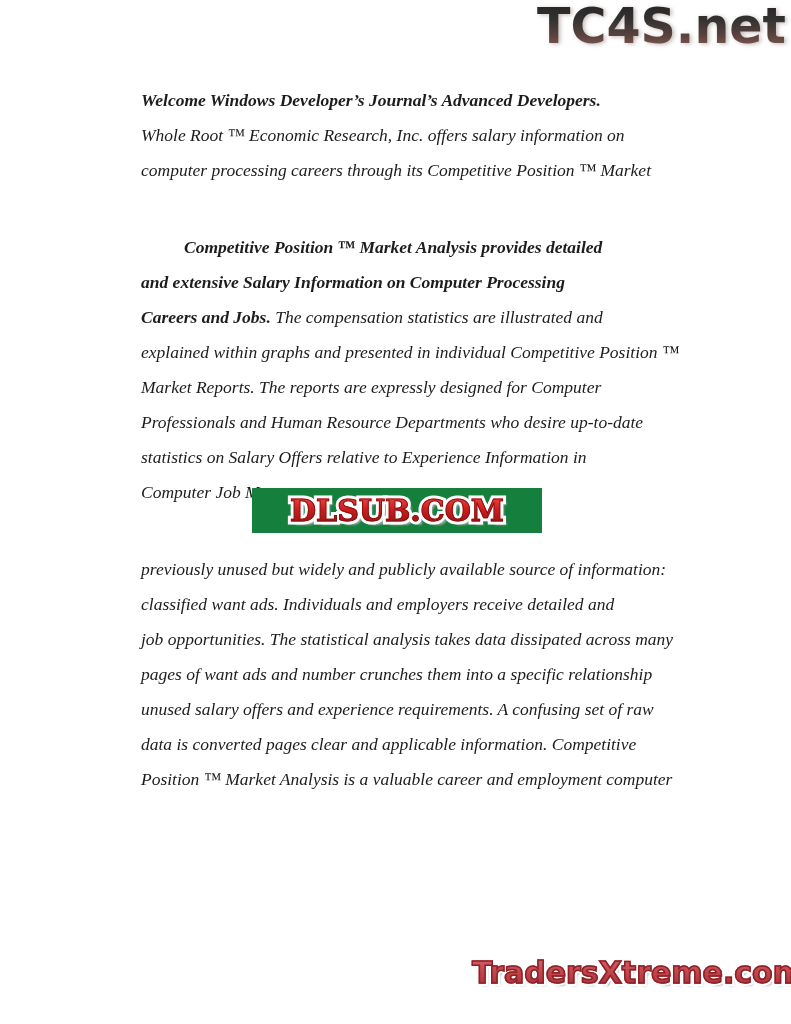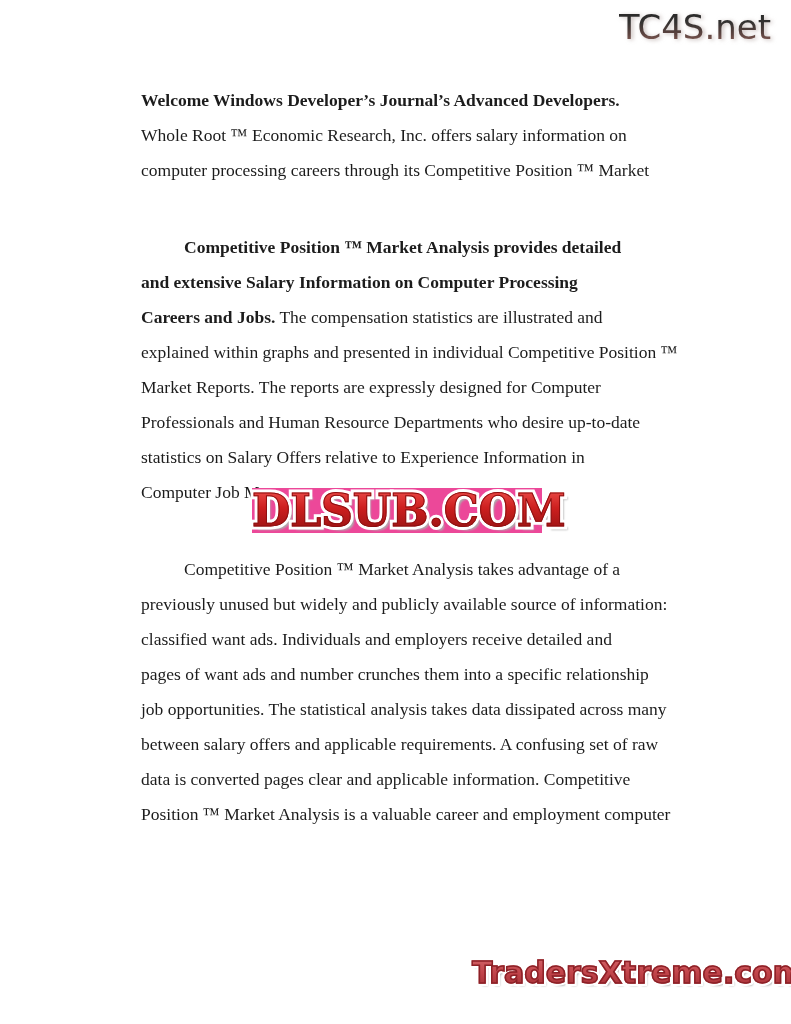--- a/index.html
+++ b/index.html
@@ -18,21 +18,21 @@
     position: absolute;
     left: 141px;
     top: 83px;
     width: 580px;
     font-size: 17.5px;
     line-height: 35px;
     color: #1c1c1c;
   }
   .para { margin: 0; }
   .para + .para { margin-top: 42px; }
-  .line { white-space: nowrap; }
+  .line { white-space: nowrap; font-style: italic; }
   .line.indent { text-indent: 43px; }
   .b { font-weight: bold; }
 
   
   .wm { position: absolute; }
   .wm .outline {
     position: absolute;
     left: 0; top: 0; right: 0;
     color: #ffffff;
     -webkit-text-stroke: 7px #ffffff;
@@ -40,45 +40,45 @@
   .wm .fill {
     position: relative;
     color: transparent;
     -webkit-background-clip: text;
     background-clip: text;
   }
 
   
   .wm-tc4s {
     top: 3px;
-    right: 20px;
+    right: 5px;
     font-family: "DejaVu Sans", sans-serif;
-    font-weight: normal;
-    font-size: 34px;
+    font-weight: bold;
+    font-size: 49px;
     line-height: 48px;
   }
   .wm-tc4s .tc4s-text {
     background: linear-gradient(180deg, #222222 0%, #333231 38%, #5d4440 68%, #9a6a60 100%);
     -webkit-background-clip: text;
     background-clip: text;
     color: transparent;
     filter: drop-shadow(2px 1px 2px rgba(150,130,125,0.55));
   }
 
   
   .wm-dlsub {
     left: 252px;
     top: 488px;
     width: 290px;
     height: 45px;
-    background: #ec4899;
+    background: #15803d;
     text-align: center;
     font-family: "DejaVu Serif", serif;
     font-weight: bold;
-    font-size: 44px;
+    font-size: 30px;
     line-height: 45px;
     letter-spacing: 0px;
   }
   .wm-dlsub .outline { text-shadow: 4px 4px 2px #aeaeae; }
   .wm-dlsub .fill {
     background: linear-gradient(180deg, #ef504c 5%, #cd1f1f 45%, #941111 95%);
     -webkit-background-clip: text;
     background-clip: text;
     -webkit-text-stroke: 1px #8c0f10;
   }
@@ -121,26 +121,25 @@
       <div class="line b">and extensive Salary Information on Computer Processing</div>
       <div class="line"><span class="b">Careers and Jobs.</span><span> The compensation statistics are illustrated and</span></div>
       <div class="line">explained within graphs and presented in individual Competitive Position ™</div>
       <div class="line">Market Reports. The reports are expressly designed for Computer</div>
       <div class="line">Professionals and Human Resource Departments who desire up-to-date</div>
       <div class="line">statistics on Salary Offers relative to Experience Information in</div>
       <div class="line">Computer Job M</div>
     </div>
 
     <div class="para">
-      <div class="line indent">Competitive Position ™ Market Analysis takes advantage of a</div>
       <div class="line">previously unused but widely and publicly available source of information:</div>
       <div class="line">classified want ads. Individuals and employers receive detailed and</div>
+      <div class="line">job opportunities. The statistical analysis takes data dissipated across many</div>
       <div class="line">pages of want ads and number crunches them into a specific relationship</div>
-      <div class="line">job opportunities. The statistical analysis takes data dissipated across many</div>
-      <div class="line">between salary offers and applicable requirements. A confusing set of raw</div>
+      <div class="line">unused salary offers and experience requirements. A confusing set of raw</div>
       <div class="line">data is converted pages clear and applicable information. Competitive</div>
       <div class="line">Position ™ Market Analysis is a valuable career and employment computer</div>
     </div>
 
   </div>
 
   <div class="wm wm-tc4s">
     <span class="tc4s-text">TC4S.net</span>
   </div>
 

